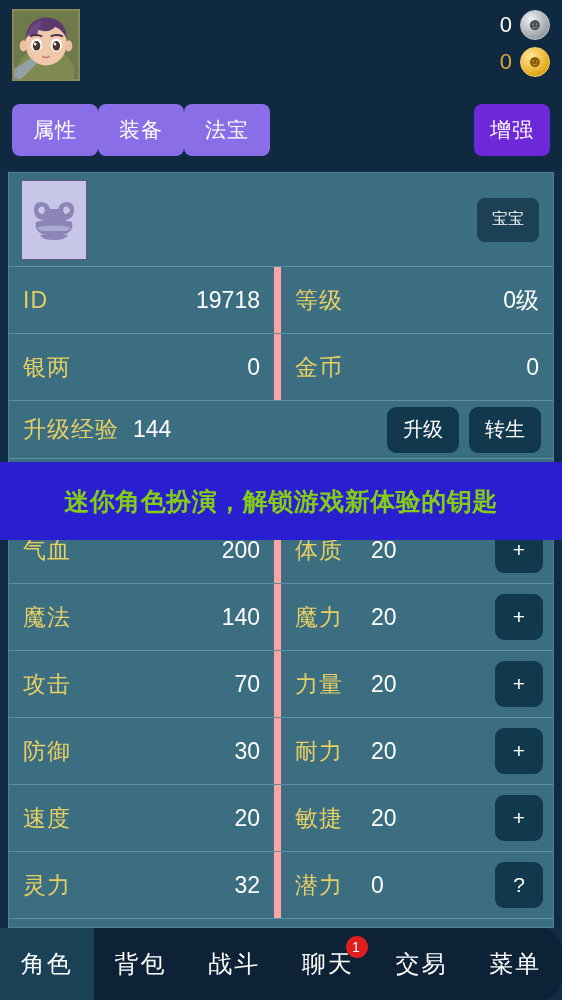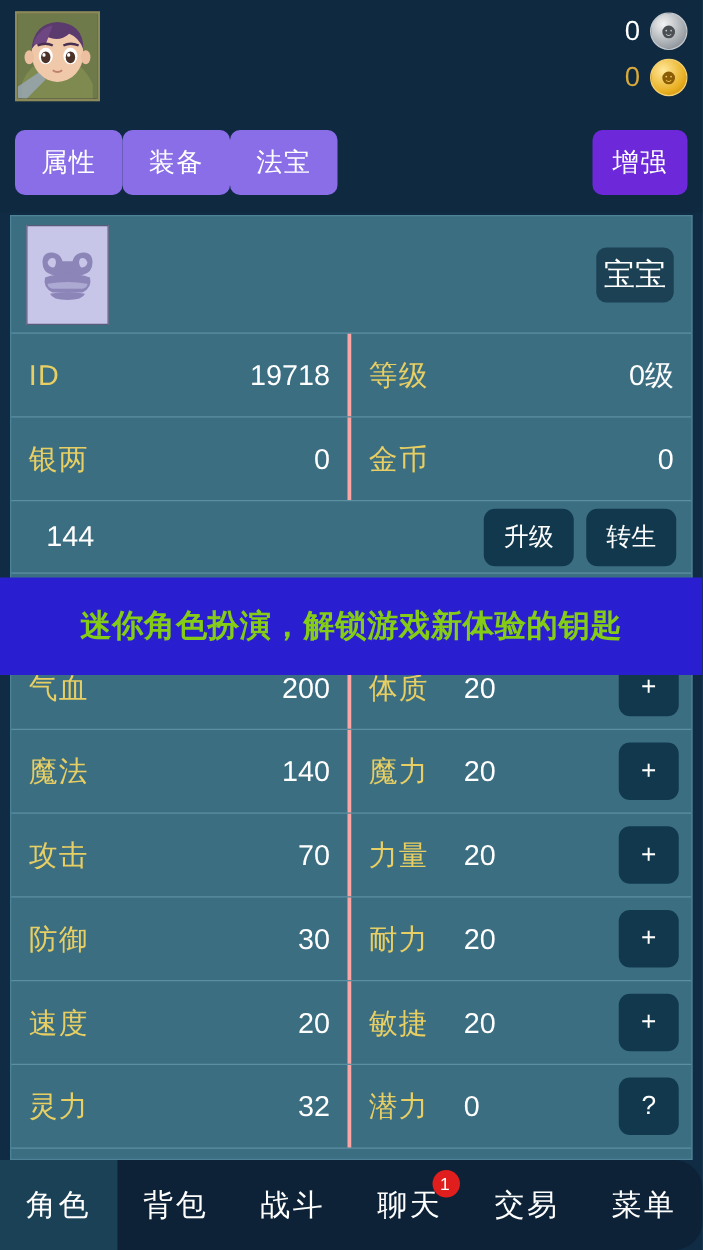--- a/index.html
+++ b/index.html
@@ -63,35 +63,35 @@
     border-bottom:1px solid #5b8fa2; position:relative;
   }
   .pet-icon {
     width:66px; height:80px; background:#c8c6e8; border:1px solid #5a5a7a;
     display:flex; align-items:center; justify-content:center; flex:none;
   }
   .pet-face { width:52px; height:52px; }
   .baby-btn {
     position:absolute; right:14px; top:50%; transform:translateY(-50%);
     width:62px; height:44px; border-radius:8px; background:#1c4054;
-    color:#fff; font-size:25px; display:flex; align-items:center; justify-content:center;
+    color:#fff; font-size:16px; display:flex; align-items:center; justify-content:center;
     border:none; cursor:pointer;
   }
 
   
   .rows { display:flex; flex-direction:column; }
   .row {
     height:67px; display:flex; align-items:stretch;
     border-bottom:1px solid #5b8fa2;
   }
   .cell {
     display:flex; align-items:center; position:relative;
     padding:0 14px;
   }
-  .cell.left  { width:50%; border-right:3px solid #fca5a5; }
+  .cell.left  { width:50%; border-right:7px solid #fca5a5; }
   .cell.right { width:50%; }
   .lbl { color:#e8cf63; font-size:23px; letter-spacing:1px; }
   .val { color:#ffffff; font-size:23px; }
   .cell.left .val { margin-left:auto; }
   .cell.right .val { margin-left:28px; }
   .plus-btn {
     position:absolute; right:10px; top:50%; transform:translateY(-50%);
     width:48px; height:46px; border-radius:9px; background:#11384d;
     color:#fff; font-size:21px; display:flex; align-items:center; justify-content:center;
     border:none; cursor:pointer;
@@ -229,20 +229,21 @@
           <span class="lbl">银两</span>
           <span class="val">0</span>
         </div>
         <div class="cell right">
           <span class="lbl">金币</span>
           <span class="val" style="margin-left:auto;">0</span>
         </div>
       </div>
 
       <div class="exp-row">
+        <span class="exp-lbl">升级经验</span>
         <span class="exp-val">144</span>
         <div class="exp-actions">
           <button class="act-btn">升级</button>
           <button class="act-btn">转生</button>
         </div>
       </div>
 
       <div class="gain-row">
         <span class="gain-lbl">获得经验</span>
         <span class="gain-val">0</span>

